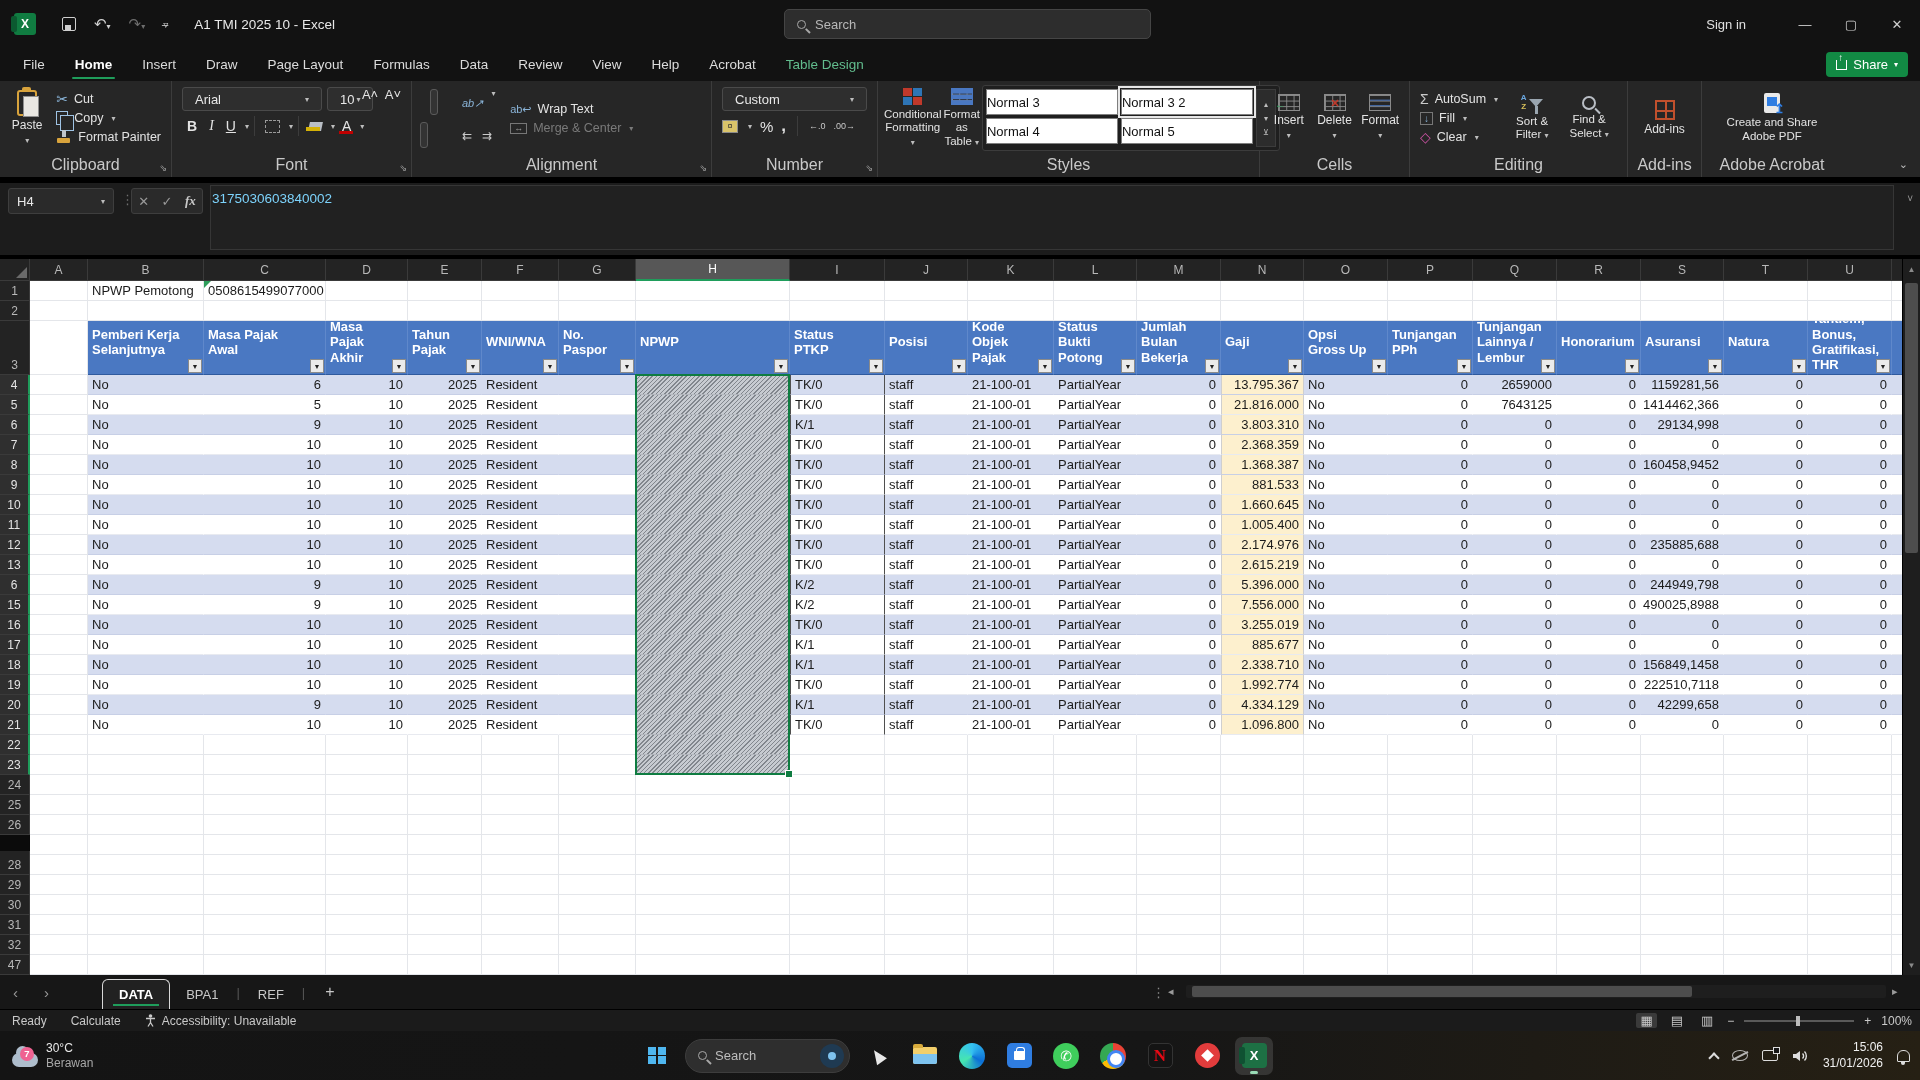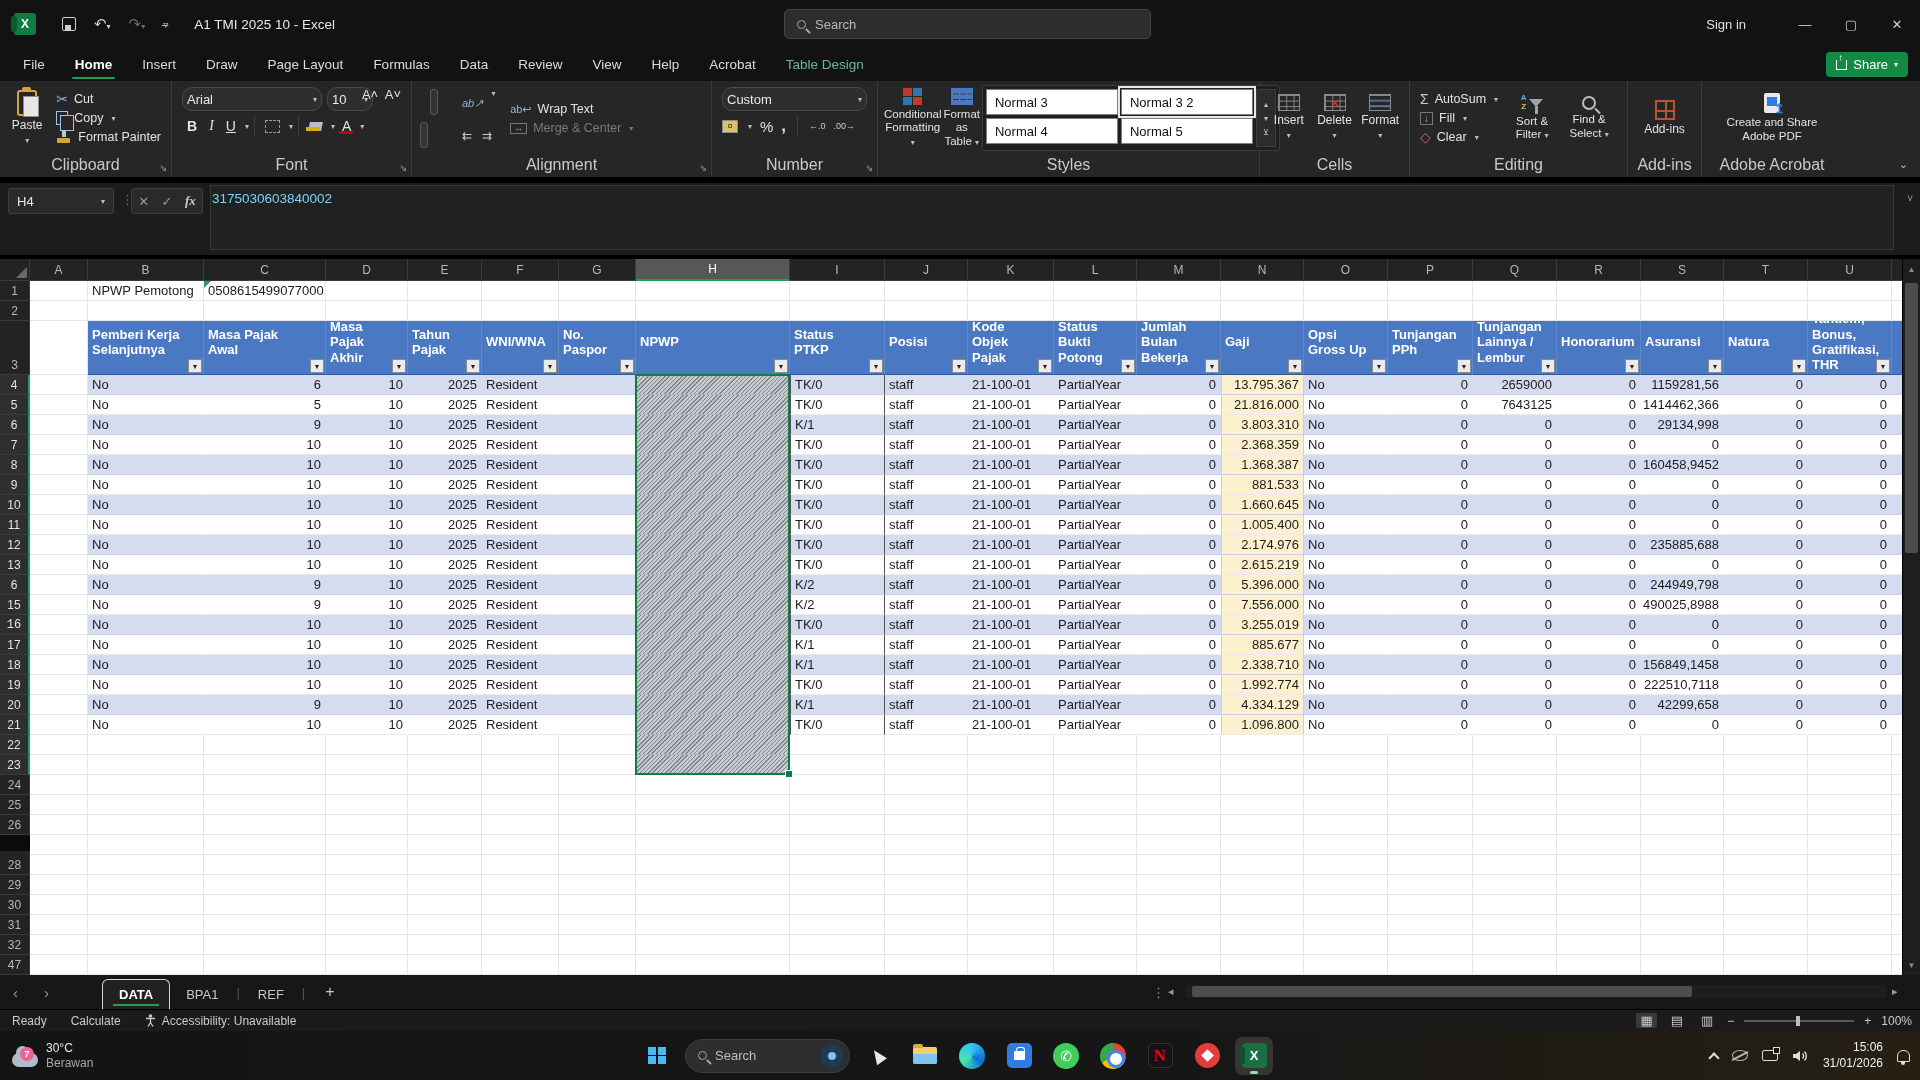--- a/index.html
+++ b/index.html
@@ -41,34 +41,34 @@
 .chev{font-size:8px;color:#bdbdbd;margin-left:2px}
 .gly{font-size:14px;line-height:1}
 .ic-paste{width:20px;height:26px;border:2px solid #d8a33c;border-radius:3px;position:relative;background:#262626}
 .ic-paste::before{content:'';position:absolute;left:3px;top:-5px;width:9px;height:5px;background:#d8a33c;border-radius:2px}
 .ic-paste::after{content:'';position:absolute;left:4px;top:4px;width:14px;height:19px;background:#e9e7e2;border:1px solid #8f8f8f}
 .ic-copy{width:12px;height:14px;border:1.5px solid #9fc3e4;position:relative;flex:none}
 .ic-copy::after{content:'';position:absolute;left:3px;top:3px;width:12px;height:14px;border:1.5px solid #9fc3e4;background:#262626}
 .ic-brush{width:16px;height:14px;position:relative;flex:none}
 .ic-brush::before{content:'';position:absolute;left:1px;top:8px;width:13px;height:5px;background:#d8a33c;border-radius:1px}
 .ic-brush::after{content:'';position:absolute;left:6px;top:0;width:4px;height:7px;background:#bfc5cc}
-.combo{background:#2e2e2e;border:1px solid #4a4a4a;border-radius:10px;height:24px;display:flex;align-items:center;justify-content:space-between;color:#e8e8e8;font-size:13px;padding:0 4px}
+.combo{background:#2e2e2e;border:1px solid #4a4a4a;border-radius:3px;height:24px;display:flex;align-items:center;justify-content:space-between;color:#e8e8e8;font-size:13px;padding:0 12px}
 .frow{display:flex;align-items:center;gap:5px;margin-bottom:5px}
 .fbtn2{color:#e3e3e3;font-size:14px;padding:0 5px;display:flex;align-items:center}
 .usep{width:1px;height:20px;background:#3c3c3c;margin:0 3px}
 .cbar{position:absolute;left:2px;bottom:0;width:14px;height:3.5px}
 .rel{position:relative}
 .ic-bars{width:15px;height:12px;background:repeating-linear-gradient(#c9c9c9 0 2px,transparent 2px 5px)}
 .albtn{padding:3px;border-radius:3px;border:1px solid transparent}
 .albtn.on{border-color:#5a5a5a;background:#333}
 .ic-merge{width:17px;height:11px;border:1px solid #777;color:#9a9a9a;font-size:9px;display:flex;align-items:center;justify-content:center}
 .dis{color:#7a7a7a!important}
 .sgal{display:flex;gap:3px;background:#1f1f1f;border:1px solid #3c3c3c;padding:3px;border-radius:3px}
 .sgcol{display:flex;flex-direction:column;gap:3px}
-.sgitem{width:132px;height:26px;background:#fff;color:#111;font-size:13px;display:flex;align-items:center;padding-left:8px;border:1px solid #7e7e7e}
+.sgitem{width:132px;height:26px;background:#fff;color:#111;font-size:13px;display:flex;align-items:center;padding-left:0;border:1px solid #7e7e7e}
 .sgitem.sel{outline:2px solid #e8e8e8;outline-offset:1px}
 .sgarrows{width:20px;display:flex;flex-direction:column;justify-content:center;align-items:center;gap:5px;color:#bdbdbd;font-size:8px;background:#2c2c2c;border:1px solid #3c3c3c}
 .ic-grid{width:22px;height:17px;background-image:linear-gradient(#8a8a8a 1px,transparent 1px),linear-gradient(90deg,#8a8a8a 1px,transparent 1px);background-size:7.3px 5.6px;border:1px solid #8a8a8a;position:relative}
 .ov{position:absolute;font-size:11px;font-weight:bold;line-height:1}
 .ic-cf{width:20px;height:17px;display:grid;grid-template:8px 8px/9px 9px;gap:1px}
 .ic-cf span:nth-child(1){background:#c0392b}.ic-cf span:nth-child(2){background:#2e75b6}
 .ic-cf span:nth-child(3){background:#2e75b6}.ic-cf span:nth-child(4){background:#c0392b}
 .ic-addins{width:20px;height:20px;border:2px solid #c0502d;position:relative}
 .ic-addins::before{content:'';position:absolute;left:50%;top:0;bottom:0;width:2px;background:#c0502d}
 .ic-addins::after{content:'';position:absolute;top:50%;left:0;right:0;height:2px;background:#c0502d}
@@ -838,21 +838,21 @@
     <div class="c tblw num" style="left: 1137px; top: 336px; width: 84px; height: 20px;">0</div>
     <div class="c tblw gaji num" style="left: 1221px; top: 336px; width: 83px; height: 20px;">7.556.000</div>
     <div class="c tblw" style="left: 1304px; top: 336px; width: 84px; height: 20px;">No</div>
     <div class="c tblw num" style="left: 1388px; top: 336px; width: 85px; height: 20px;">0</div>
     <div class="c tblw num" style="left: 1473px; top: 336px; width: 84px; height: 20px;">0</div>
     <div class="c tblw num" style="left: 1557px; top: 336px; width: 84px; height: 20px;">0</div>
     <div class="c tblw num" style="left: 1641px; top: 336px; width: 83px; height: 20px;">490025,8988</div>
     <div class="c tblw num" style="left: 1724px; top: 336px; width: 84px; height: 20px;">0</div>
     <div class="c tblw num" style="left: 1808px; top: 336px; width: 84px; height: 20px;">0</div>
     <div class="c tblw" style="left: 1892px; top: 336px; width: 12px; height: 20px;"></div>
-    <div class="gh rsel" style="left: 0px; top: 356px; width: 30px; height: 20px; font-family: Liberation Mono, monospace;">16</div>
+    <div class="gh rsel" style="left: 0px; top: 356px; width: 30px; height: 20px;">16</div>
     <div class="c" style="left: 30px; top: 356px; width: 58px; height: 20px;"></div>
     <div class="c band" style="left: 88px; top: 356px; width: 116px; height: 20px;">No</div>
     <div class="c band num" style="left: 204px; top: 356px; width: 122px; height: 20px;">10</div>
     <div class="c band num" style="left: 326px; top: 356px; width: 82px; height: 20px;">10</div>
     <div class="c band num" style="left: 408px; top: 356px; width: 74px; height: 20px;">2025</div>
     <div class="c band" style="left: 482px; top: 356px; width: 77px; height: 20px;">Resident</div>
     <div class="c band" style="left: 559px; top: 356px; width: 77px; height: 20px;"></div>
     <div class="c hatch" style="left: 636px; top: 356px; width: 154px; height: 20px;"></div>
     <div class="c band icol" style="left: 790px; top: 356px; width: 95px; height: 20px;">TK/0</div>
     <div class="c band" style="left: 885px; top: 356px; width: 83px; height: 20px;">staff</div>

